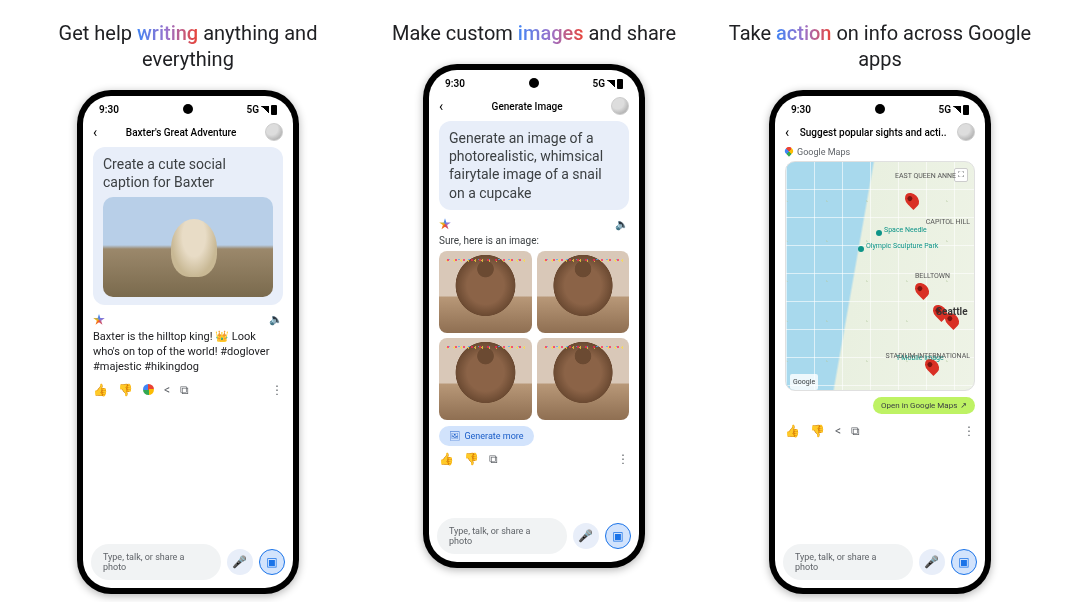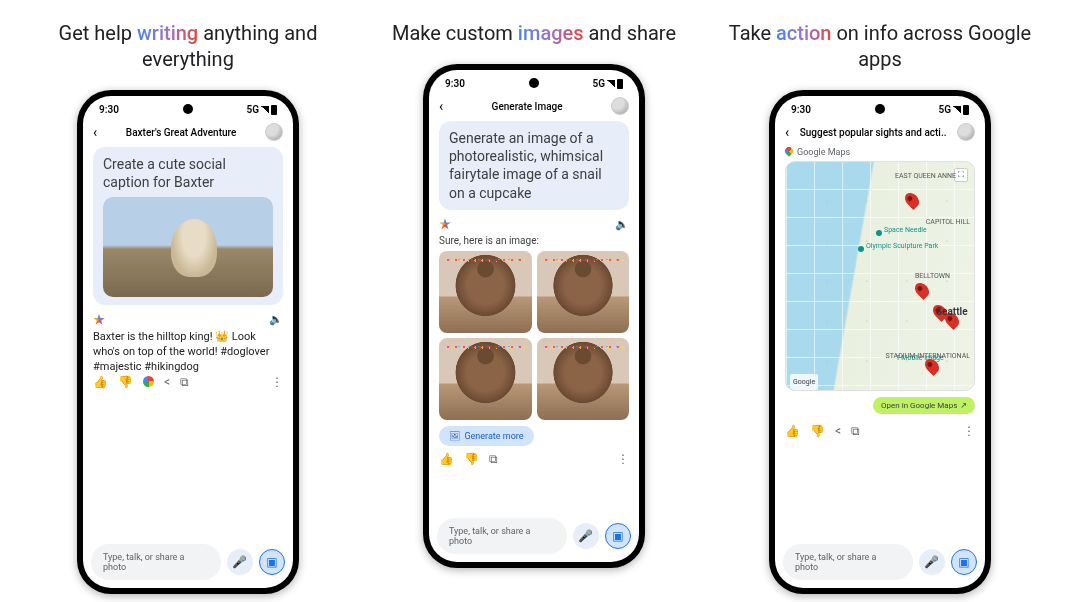--- a/index.html
+++ b/index.html
@@ -112,21 +112,21 @@
     background: radial-gradient(ellipse at 50% 30%, #e8dcc6 35%, #c8b894 70%);
     border-radius: 50% 50% 40% 40%;
   }
   .spark-row { display:flex; align-items:center; justify-content:space-between; margin:8px 0 4px;}
   .spark {
     width:12px;height:12px;
     background: conic-gradient(#4285F4,#9b72cb,#EA4335,#FBBC04,#4285F4);
     clip-path: polygon(50% 0%, 61% 35%, 98% 35%, 68% 57%, 79% 91%, 50% 70%, 21% 91%, 32% 57%, 2% 35%, 39% 35%);
   }
   .speaker-icon{font-size:11px; color:#5f6368;}
-  .response-text { font-size:11px; line-height:1.35; color:#202124; }
+  .response-text { font-size:11px; line-height:1.35; color:#202124; margin-bottom:8px;}
   .action-row { display:flex; align-items:center; gap:10px; color:#5f6368; font-size:12px;}
   .action-row .spacer{flex:1;}
   .g-logo {
     width:11px;height:11px;border-radius:50%;
     background: conic-gradient(#EA4335 0 25%, #FBBC04 25% 50%, #34A853 50% 75%, #4285F4 75% 100%);
   }
   .input-bar {
     margin:8px;
     display:flex;
     align-items:center;

